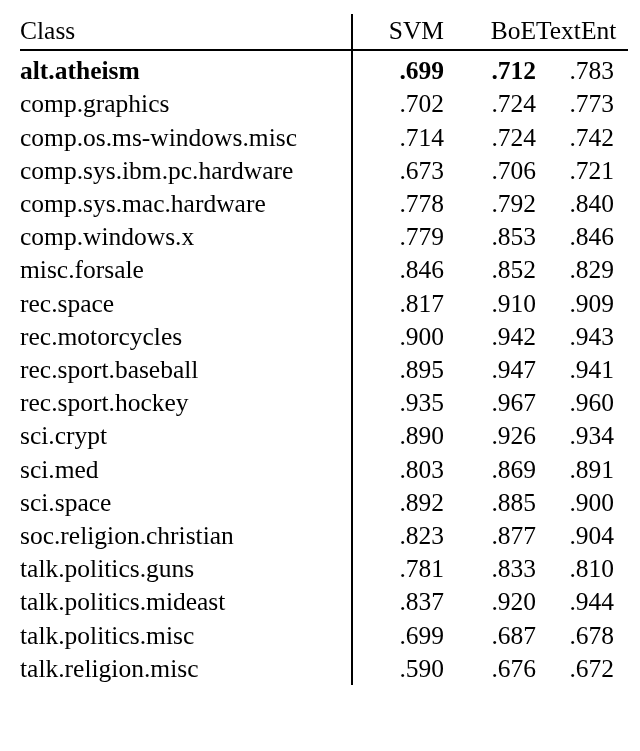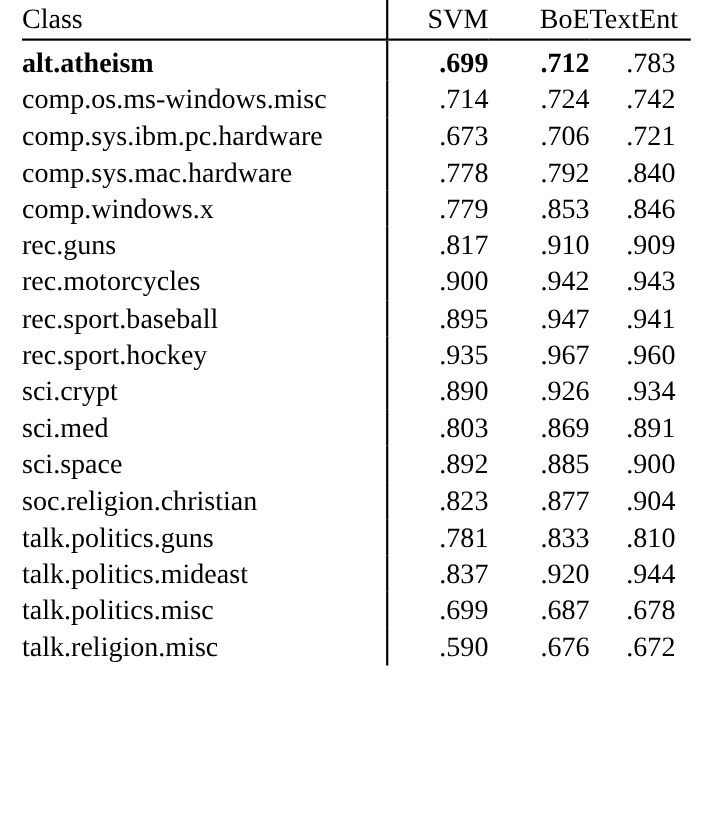--- a/index.html
+++ b/index.html
@@ -21,21 +21,21 @@
     width: 640px;
     height: 751px;
     box-sizing: border-box;
   }
 
   table.results {
     border-collapse: collapse;
     border-spacing: 0;
     width: 608px;
     margin-left: 20px;
-    margin-top: 0;
+    margin-top: 14px;
     table-layout: fixed;
   }
 
   table.results col.c-class  { width: 332px; }
   table.results col.c-val    { width: 92px;  }
 
   table.results th,
   table.results td {
     padding: 0;
     margin: 0;
@@ -157,20 +157,26 @@
     </thead>
 
     <tbody id="table-body">
         <tr>
           <td class="class-cell">alt.atheism</td>
           <td class="val-cell first">.699</td>
           <td class="val-cell">.712</td>
           <td class="val-cell last bold">.783</td>
         </tr>
         <tr>
+          <td class="class-cell">comp.graphics</td>
+          <td class="val-cell first">.702</td>
+          <td class="val-cell">.724</td>
+          <td class="val-cell last bold">.773</td>
+        </tr>
+        <tr>
           <td class="class-cell">comp.os.ms-windows.misc</td>
           <td class="val-cell first">.714</td>
           <td class="val-cell">.724</td>
           <td class="val-cell last bold">.742</td>
         </tr>
         <tr>
           <td class="class-cell">comp.sys.ibm.pc.hardware</td>
           <td class="val-cell first">.673</td>
           <td class="val-cell">.706</td>
           <td class="val-cell last bold">.721</td>
@@ -181,21 +187,27 @@
           <td class="val-cell">.792</td>
           <td class="val-cell last bold">.840</td>
         </tr>
         <tr>
           <td class="class-cell">comp.windows.x</td>
           <td class="val-cell first">.779</td>
           <td class="val-cell bold">.853</td>
           <td class="val-cell last">.846</td>
         </tr>
         <tr>
-          <td class="class-cell">rec.guns</td>
+          <td class="class-cell">misc.forsale</td>
+          <td class="val-cell first">.846</td>
+          <td class="val-cell bold">.852</td>
+          <td class="val-cell last">.829</td>
+        </tr>
+        <tr>
+          <td class="class-cell">rec.space</td>
           <td class="val-cell first">.817</td>
           <td class="val-cell bold">.910</td>
           <td class="val-cell last">.909</td>
         </tr>
         <tr>
           <td class="class-cell">rec.motorcycles</td>
           <td class="val-cell first">.900</td>
           <td class="val-cell">.942</td>
           <td class="val-cell last bold">.943</td>
         </tr>

